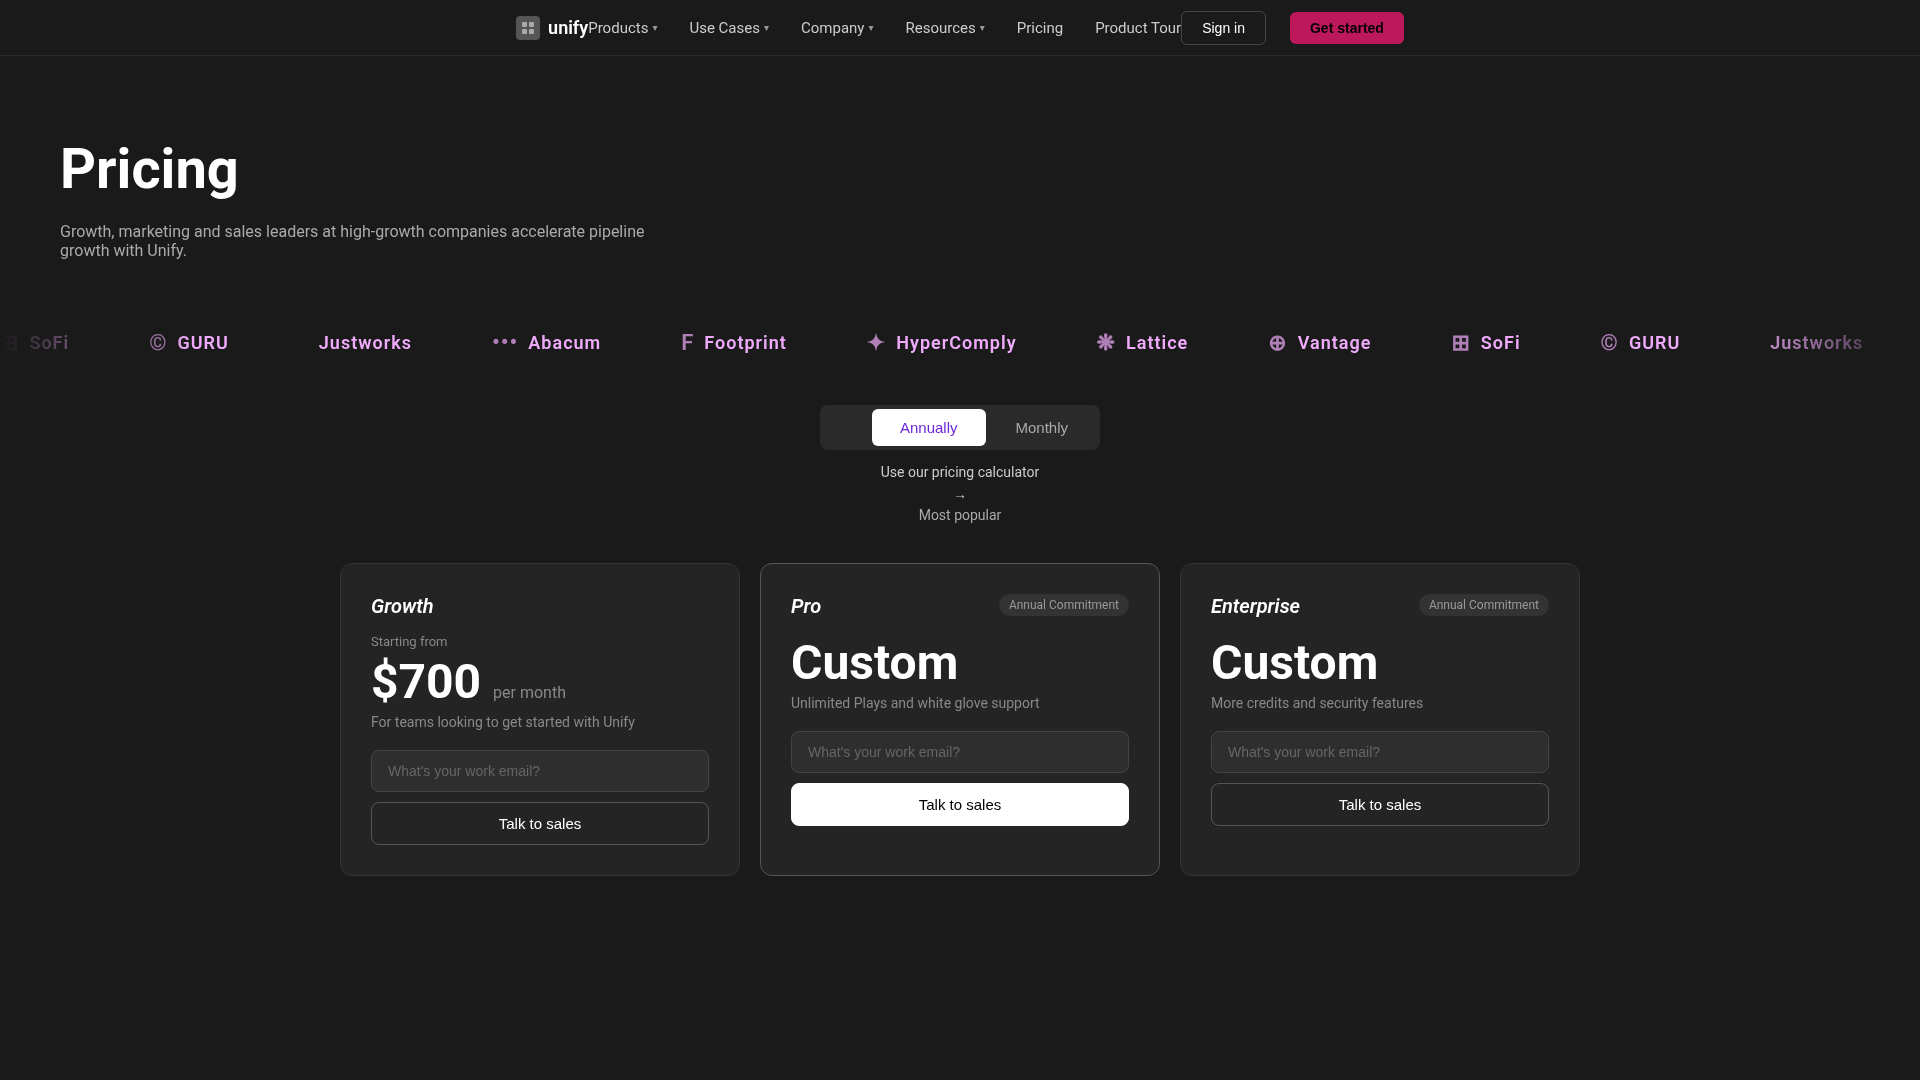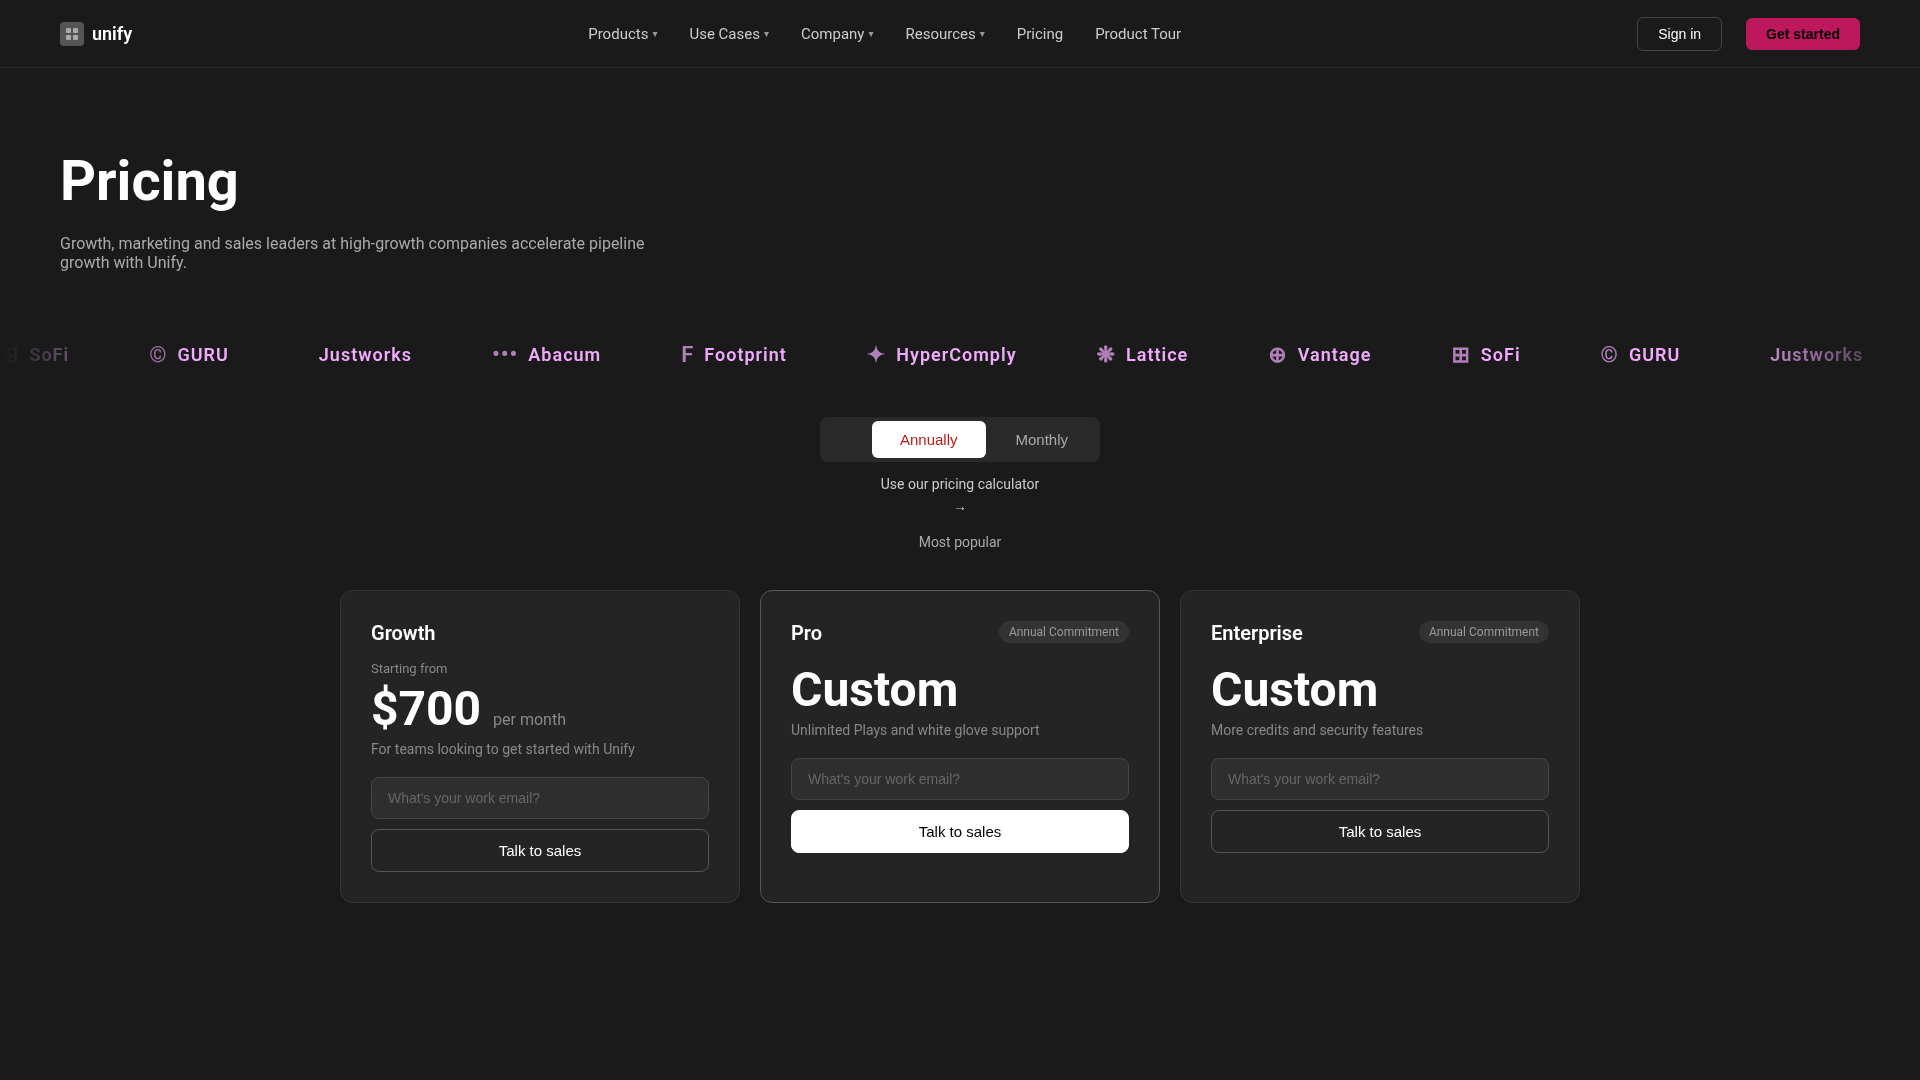--- a/index.html
+++ b/index.html
@@ -8,23 +8,23 @@
       color: #ffffff;
       font-family: -apple-system, BlinkMacSystemFont, 'Segoe UI', Roboto, sans-serif;
       min-height: 1080px;
       overflow-x: hidden;
     }
 
     
     nav {
       display: flex;
       align-items: center;
-      justify-content: space-between;
+      justify-content: center;
       padding: 0 60px;
-      height: 68px;
+      height: 56px;
       background-color: #1a1a1a;
       border-bottom: 1px solid #2a2a2a;
       position: sticky;
       top: 0;
       z-index: 100;
     }
     .nav-logo {
       display: flex;
       align-items: center;
       gap: 8px;
@@ -157,40 +157,40 @@
       padding: 10px 28px;
       border-radius: 6px;
       border: none;
       cursor: pointer;
       font-size: 15px;
       font-weight: 500;
       transition: all 0.2s;
     }
     .toggle-btn.active {
       background: #ffffff;
-      color: #b91c1c;
+      color: #6d28d9;
       margin-left: 48px;
     }
     .toggle-btn.inactive {
       background: transparent;
       color: #aaaaaa;
     }
     .pricing-calc-link {
       margin-top: 14px;
       color: #cccccc;
       font-size: 14px;
       display: flex;
       align-items: center;
       gap: 6px;
       cursor: pointer;
       text-decoration: none;
       flex-direction: column;
     }
     .most-popular {
-      margin-top: 20px;
+      margin-top: 5px;
       margin-bottom: 10px;
       color: #aaaaaa;
       font-size: 14px;
     }
 
     
     .cards-row {
       display: flex;
       gap: 20px;
       justify-content: center;
@@ -214,20 +214,21 @@
     .card-header {
       display: flex;
       justify-content: space-between;
       align-items: flex-start;
       margin-bottom: 16px;
     }
     .card-title {
       font-size: 20px;
       font-weight: 600;
       color: #ffffff;
+      font-style: italic;
     }
     .card-badge {
       font-size: 12px;
       color: #999;
       background: #333;
       padding: 4px 10px;
       border-radius: 20px;
     }
     .card-starting {
       font-size: 13px;

